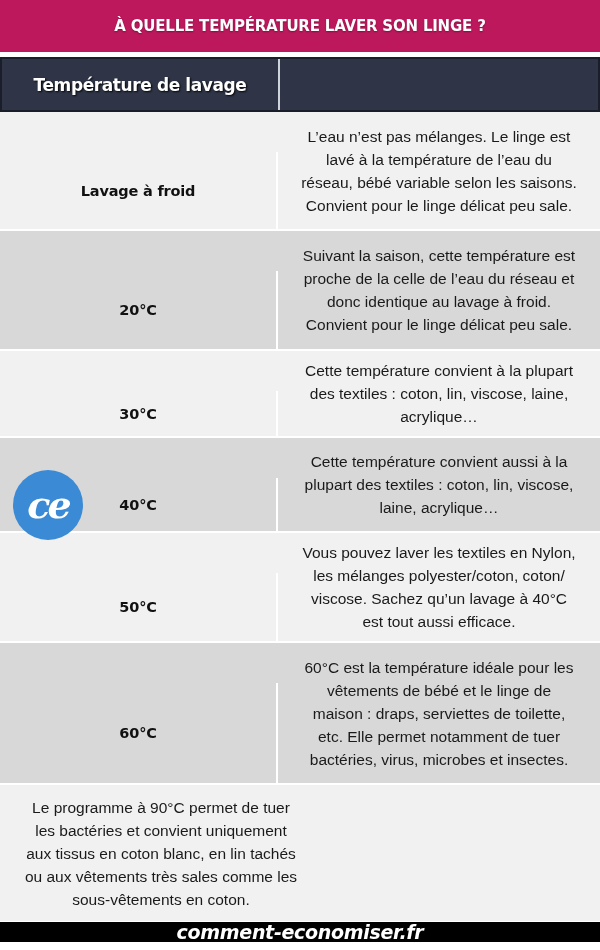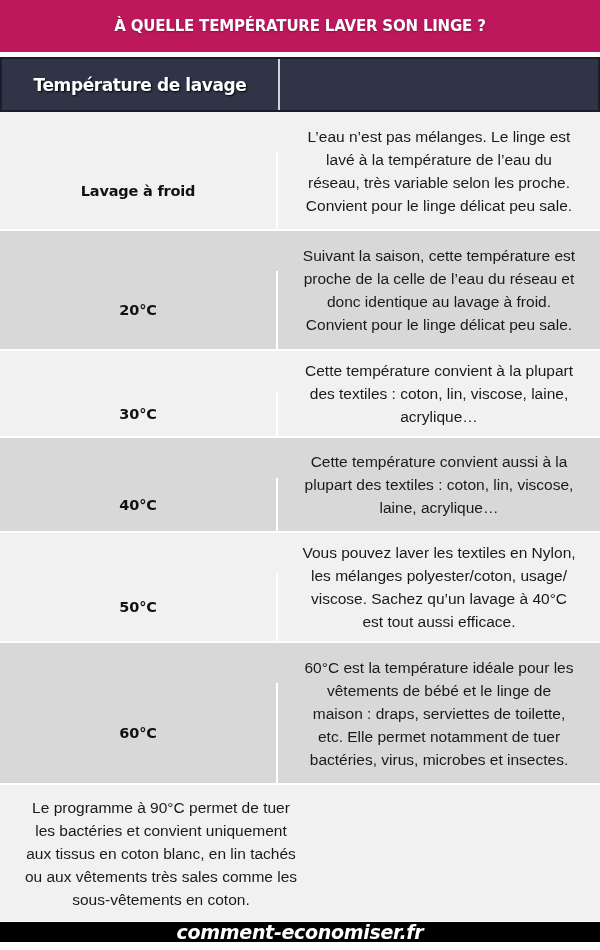--- a/index.html
+++ b/index.html
@@ -58,21 +58,21 @@
   <div class="row header-row">
     <div class="cell left">Température de lavage</div>
   </div>
 
   <div class="row light" style="height:119px">
     <div class="cell left temp">Lavage à froid</div>
     <div class="cell right usage">
       <div>
         <div>L’eau n’est pas mélanges. Le linge est</div>
         <div>lavé à la température de l’eau du</div>
-        <div>réseau, très variable selon les proche.</div>
+        <div>réseau, bébé variable selon les saisons.</div>
         <div>Convient pour le linge délicat peu sale.</div>
       </div>
     </div>
   </div>
 
   <div class="row dark" style="height:120px">
     <div class="cell left temp">20°C</div>
     <div class="cell right usage">
       <div>
         <div>Suivant la saison, cette température est</div>
@@ -89,37 +89,38 @@
       <div>
         <div>Cette température convient à la plupart</div>
         <div>des textiles : coton, lin, viscose, laine,</div>
         <div>acrylique…</div>
       </div>
     </div>
   </div>
 
   <div class="row dark" style="height:95px">
     <div class="cell left temp">
+      <div class="logo">ce</div>
       <span>40°C</span>
     </div>
     <div class="cell right usage">
       <div>
         <div>Cette température convient aussi à la</div>
         <div>plupart des textiles : coton, lin, viscose,</div>
         <div>laine, acrylique…</div>
       </div>
     </div>
   </div>
 
   <div class="row light" style="height:110px">
     <div class="cell left temp">50°C</div>
     <div class="cell right usage">
       <div>
         <div>Vous pouvez laver les textiles en Nylon,</div>
-        <div>les mélanges polyester/coton, usage/</div>
+        <div>les mélanges polyester/coton, coton/</div>
         <div>viscose. Sachez qu’un lavage à 40°C</div>
         <div>est tout aussi efficace.</div>
       </div>
     </div>
   </div>
 
   <div class="row dark" style="height:142px">
     <div class="cell left temp">60°C</div>
     <div class="cell right usage">
       <div>

